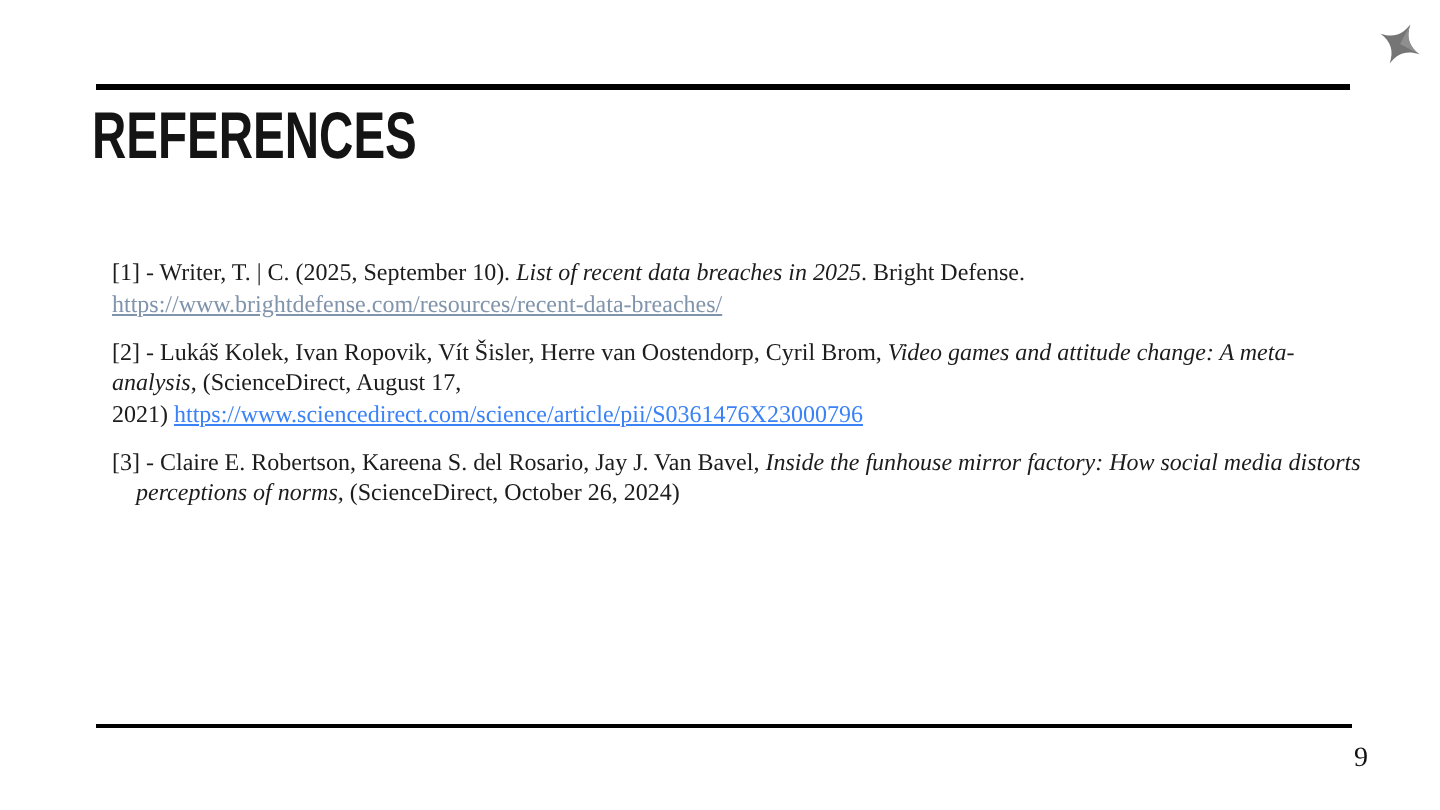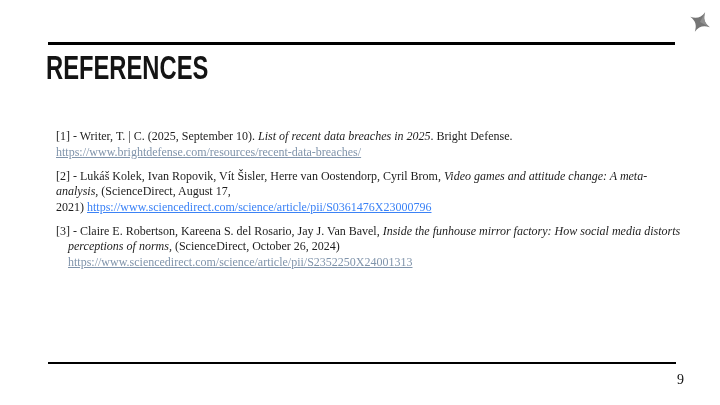--- a/index.html
+++ b/index.html
@@ -82,20 +82,20 @@
     </g>
   </svg>
 
   <div class="top-rule"></div>
 
   <h1 class="title">REFERENCES</h1>
 
   <div class="refs" id="refs">
       <p><span>[1] - Writer, T. | C. (2025, September 10). </span><i>List of recent data breaches in 2025</i><span>. Bright Defense.</span><br><a href="#" style="color: rgb(128, 148, 171);">https://www.brightdefense.com/resources/recent-data-breaches/</a></p>
       <p><span>[2] - Lukáš Kolek, Ivan Ropovik, Vít Šisler, Herre van Oostendorp, Cyril Brom, </span><i>Video games and attitude change: A meta-analysis</i><span>, (ScienceDirect, August 17,</span><br><span>2021) </span><a href="#" style="color: #3b82f6;">https://www.sciencedirect.com/science/article/pii/S0361476X23000796</a></p>
-      <p class="hanging"><span>[3] - Claire E. Robertson, Kareena S. del Rosario, Jay J. Van Bavel, </span><i>Inside the funhouse mirror factory: How social media distorts perceptions of norms,</i><span> (ScienceDirect, October 26, 2024)</span><br><a href="#" style="color: rgb(128, 148, 171);">https://www.sciencedirect.com/science/article/pii/S2352250X24001313</a></p>
+      <p class="hanging"><span>[3] - Claire E. Robertson, Kareena S. del Rosario, Jay J. Van Bavel, </span><i>Inside the funhouse mirror factory: How social media distorts perceptions of norms,</i><span> (ScienceDirect, October 26, 2024)</span><br></p>
     </div>
 
   <div class="bottom-rule"></div>
 
   <div class="page-num">9</div>
 
 </div>
 
 </body></html>

